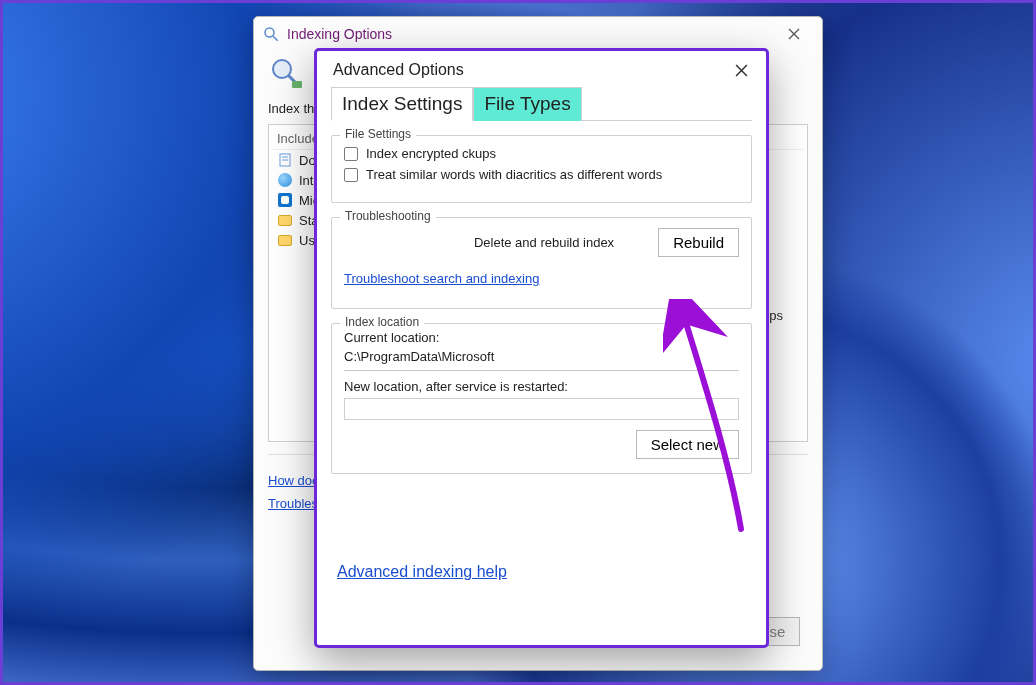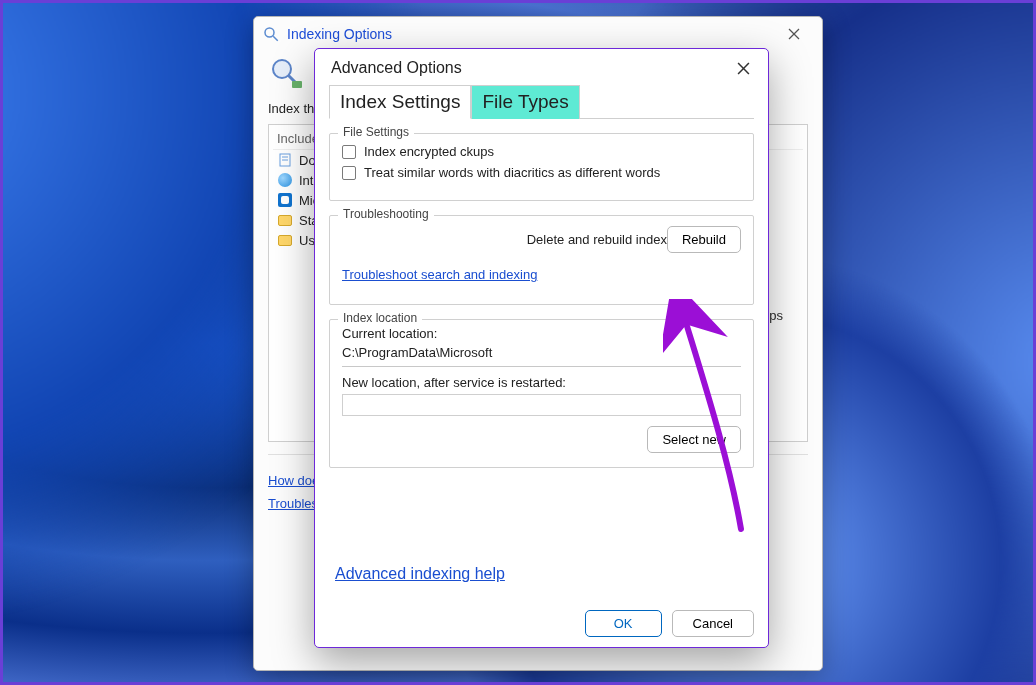--- a/index.html
+++ b/index.html
@@ -23,21 +23,21 @@
   .window {
     position: absolute; background: #ffffff; border: 1px solid #b5b5b5;
     box-shadow: 0 8px 28px rgba(0,0,0,.3);
   }
   .parent-window {
     left: 250px; top: 13px; width: 570px; height: 655px;
     background: #fcfcfc; border-radius: 5px;
   }
   .titlebar {
     display:flex; align-items:center; height: 34px; padding: 0 8px;
-    color: #1d4ed8; font-size: 14px;
+    color: #701a75; font-size: 14px;
   }
   .titlebar .icon { width:18px; height:18px; margin-right:7px; display:flex; align-items:center; justify-content:center; }
   .titlebar .spacer { flex:1; }
   .close-x { width: 40px; height: 100%; display:flex; align-items:center; justify-content:center; color:#555; cursor:pointer; }
 
   .body-pad { padding: 4px 14px 12px 14px; font-size: 13px; color:#222; }
 
   .search-illustration { width: 36px; height:36px; margin: 0 0 10px 0; }
 
   .label-row { margin: 10px 0 8px 0; color:#222; }
@@ -48,31 +48,31 @@
   .listbox .row { display:flex; align-items:center; gap:6px; padding:2px 4px; font-size:13px; }
   .mini-icon { width:16px; height:16px; display:inline-flex; align-items:center; justify-content:center; }
   .folder { background:#ffd76a; border:1px solid #d7a92d; border-radius:2px; width:14px; height:11px; }
   .globe { width:14px; height:14px; border-radius:50%; background: radial-gradient(circle at 35% 35%, #9fd8ff, #2a92e3); }
   .outlook { width:14px; height:14px; background:#1073cf; border-radius:2px; position:relative; }
   .outlook::after { content:""; position:absolute; left:3px; top:3px; width:8px; height:8px; background:#fff; border-radius:2px; }
 
   .btn-row { display:flex; gap:8px; margin-top: 16px; }
   .btn {
     padding: 5px 14px; background:#fff; border:1px solid #b9b9b9;
-    border-radius:5px; font-size:13px; cursor:pointer;
+    border-radius:0; font-size:15px; cursor:pointer;margin-left:44px;
   }
   .btn.primary { border-color:#0067c0; color:#0067c0; }
 
   .links { margin-top: 12px; font-size:13px; }
   .links a, a.link { color:#1a4ed0; text-decoration: underline; cursor:pointer; display:inline-block; margin-bottom:8px; }
 
   
   .dialog {
     position:absolute; left:311px; top:45px; width:455px; height:600px;
-    background:#fff; border:1px solid #6d28d9; border-radius:5px;
+    background:#fff; border:3px solid #6d28d9; border-radius:5px;
     box-shadow: 0 14px 40px rgba(0,0,0,.35);
   }
   .dlg-title {
     display:flex; align-items:center; padding: 10px 8px 8px 16px;
     font-size:16px; color:#222;
   }
   .dlg-title .spacer { flex:1; }
   .dlg-body { padding: 0 14px 8px 14px; font-size:13px; color:#222; }
 
   .tabs { display:flex; gap:0; border-bottom:1px solid #cfcfcf; margin-bottom:4px; }
@@ -257,24 +257,20 @@
       <div>New location, after service is restarted:</div>
       <div class="input-box"></div>
       <div style="display:flex; justify-content:flex-end; margin-top:10px;">
         <button class="btn">Select new</button>
       </div>
     </div>
   </div>
 
   <a class="link help-link">Advanced indexing help</a>
 
-  <div class="dlg-footer">
-    <button class="btn ok primary">OK</button>
-    <button class="btn" style="padding-left:20px;padding-right:20px;">Cancel</button>
-  </div>
 </div>
 
 <div class="arrow">
   <svg width="110" height="250" viewBox="0 0 110 250">
     <defs>
       <marker id="ah" markerWidth="14" markerHeight="14" refX="6" refY="6" orient="auto">
         <path d="M0,0 L12,6 L0,12 L4,6 Z" fill="#9b0fd6"></path>
       </marker>
     </defs>
     <path d="M78,230 C66,160 40,80 20,14" stroke="#9b0fd6" stroke-width="6" fill="none" marker-end="url(#ah)" stroke-linecap="round"></path>

